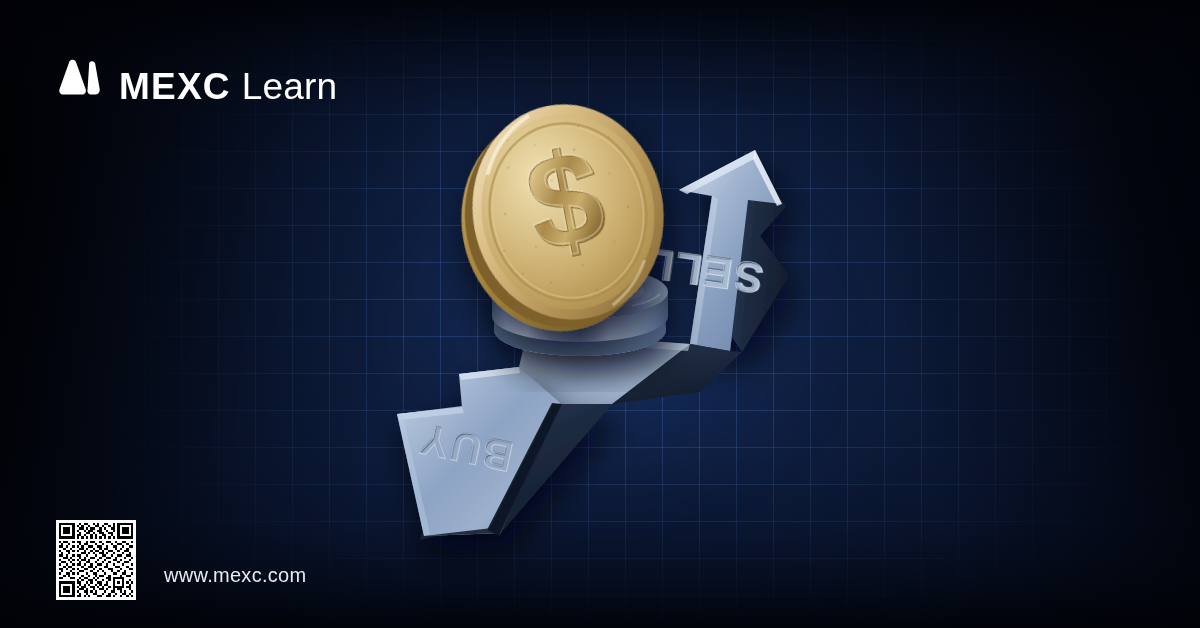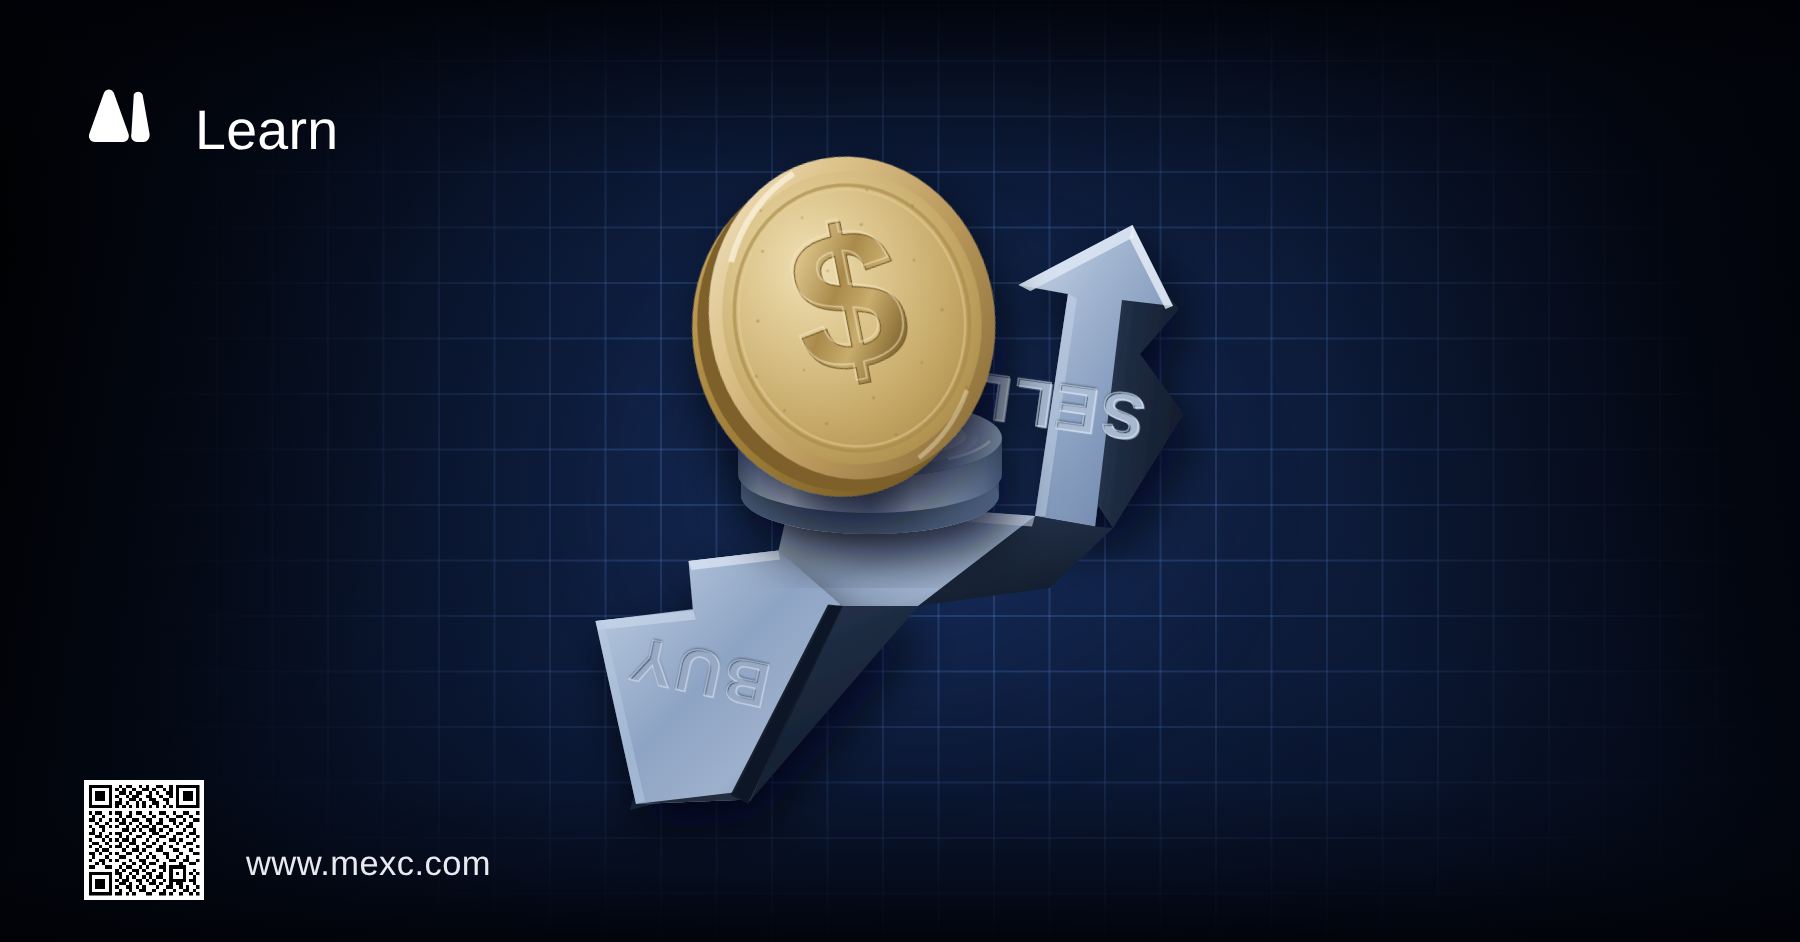--- a/index.html
+++ b/index.html
@@ -73,21 +73,21 @@
     position:absolute; left:56px; bottom:28px;
     display:flex; align-items:center; gap:28px;
     z-index:40;
   }
   .qr{
     width:80px; height:80px; background:#fff; padding:3px;
     display:block; flex:0 0 auto;
   }
   .qr svg{ display:block; width:100%; height:100%; }
   .site-url{
-    font-size:23px; color:#e8eaf0; letter-spacing:.3px; white-space:nowrap;
+    font-size:20px; color:#e8eaf0; letter-spacing:.3px; white-space:nowrap;
     transform:translateY(15px);
   }
 
   
   .hero{ position:absolute; left:0; top:0; width:1200px; height:628px; z-index:20; }
   .hero svg{ display:block; }
 </style>
 </head>
 <body>
 
@@ -342,20 +342,21 @@
   </div>
 
   <div class="logo">
     <span>
       <svg class="logo-mark" viewBox="0 0 46 38" xmlns="http://www.w3.org/2000/svg">
         <path d="M13.4 3.6 C14.9 1.0 18.3 1.0 19.8 3.6 L29.6 31.0 C30.7 33.9 28.9 36.6 25.9 36.6 L7.3 36.6 C4.3 36.6 2.5 33.9 3.6 31.0 Z" fill="#ffffff"></path>
         <path d="M33.2 5.0 C34.5 2.4 38.0 2.6 39.1 5.3 L43.6 30.6 C44.3 33.4 42.6 36.6 39.6 36.6 L35.5 36.6 C32.6 36.6 30.8 34.0 31.6 31.2 Z" fill="#ffffff"></path>
       </svg>
     </span>
     <span class="logo-text">
+      <span class="brand">MEXC</span>
       <span class="sub">Learn</span>
     </span>
   </div>
 
   <div class="footer">
     <span class="qr">
       <svg viewBox="0 0 33 33" shape-rendering="crispEdges" xmlns="http://www.w3.org/2000/svg">
         <rect width="33" height="33" fill="#ffffff"></rect>
         <g fill="#000000">
 

